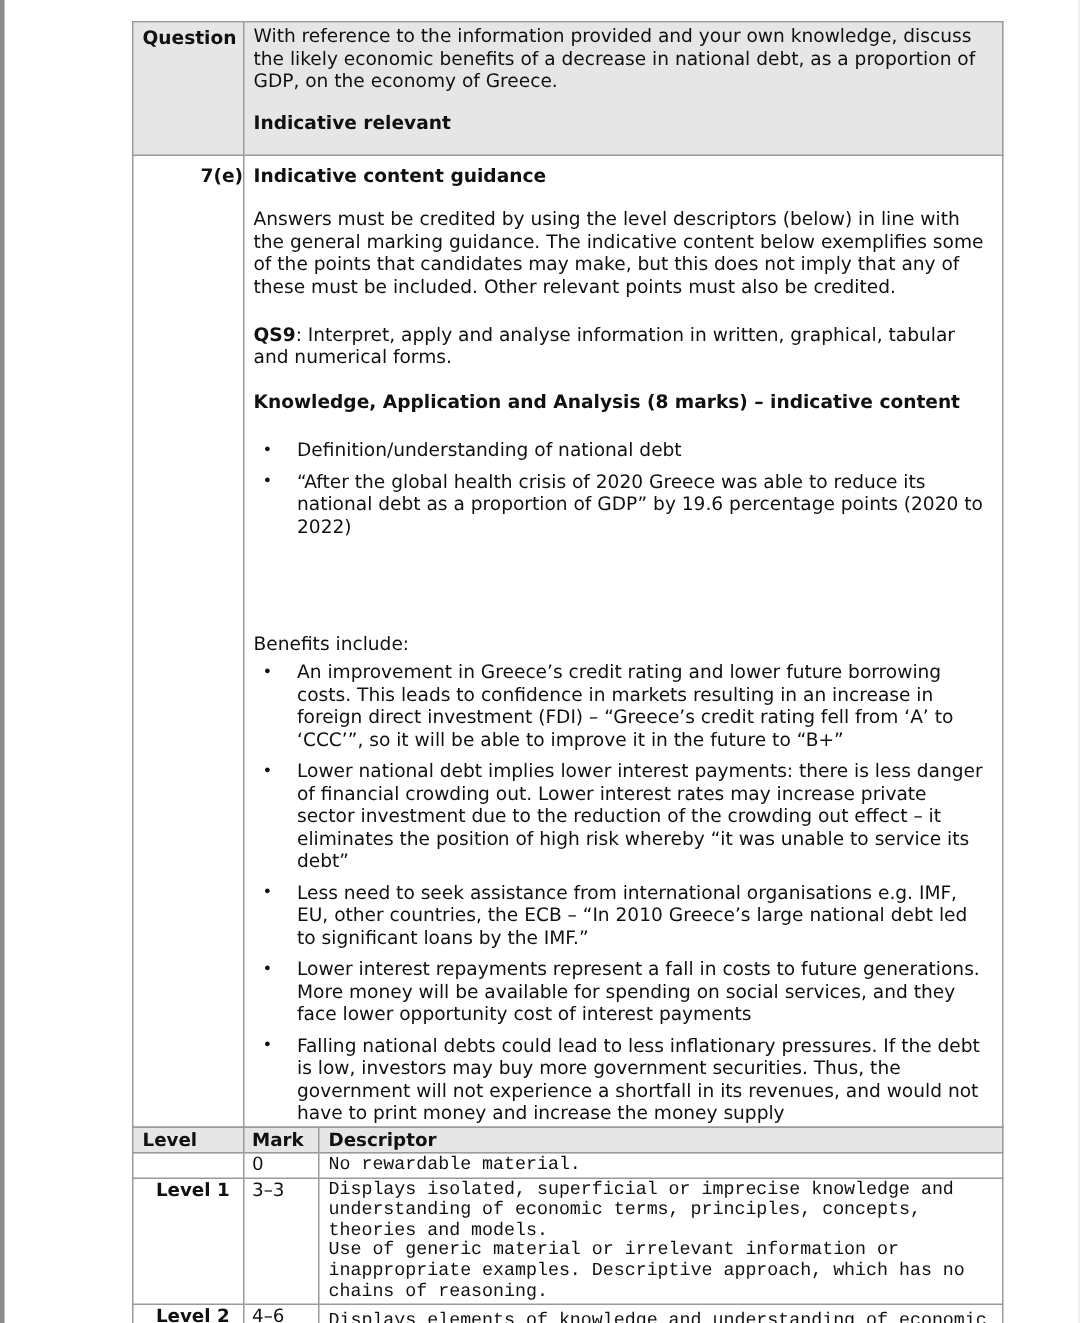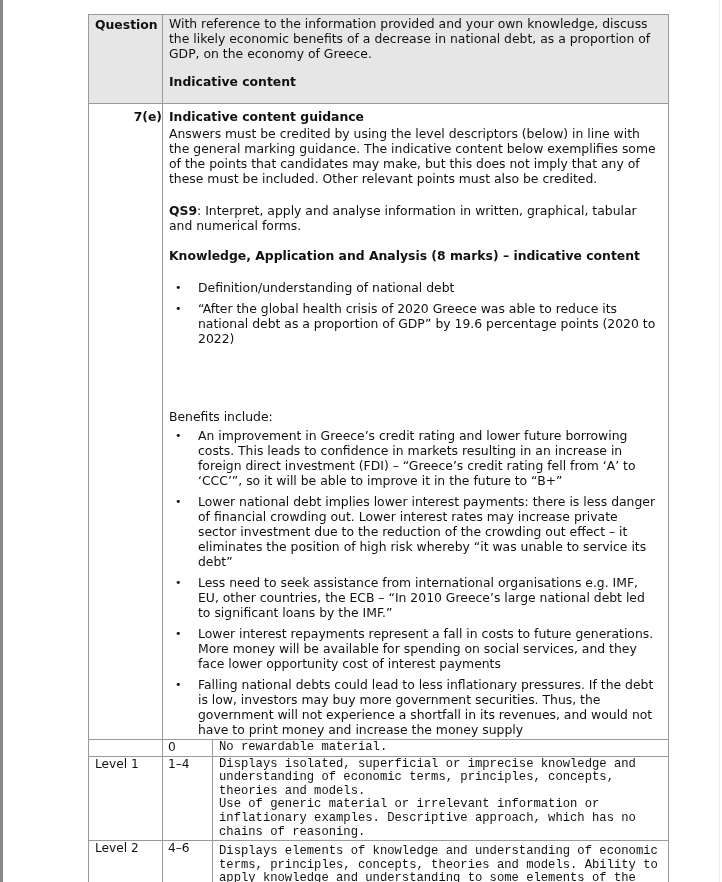--- a/index.html
+++ b/index.html
@@ -80,21 +80,21 @@
     }
     .q-row td { height: 86px; }
     
     .lv-col1 { width: 74px; }
     .lv-col2 { width: 50px; }
     .lv-col3 { width: 456px; }
     .lv td { font-size: 12.2px; line-height: 13.6px; }
     .lv .hdr td { padding: 2px 0 0 6px; font-weight: bold; height: 14px; }
     .lv .mark { padding: 1px 0 0 5px; }
     .lv .desc { padding: 1px 6px 1px 6px; font-family: Liberation Mono, monospace; }
-    .lv .lvl { padding: 1px 0 0 6px; font-weight: normal; }
+    .lv .lvl { padding: 1px 0 0 6px; font-weight: bold; text-align: center; }
     .l2 .desc { padding-top: 4px; }
     .clip { height: 60px; overflow: hidden; }
   </style>
 </head>
 <body>
 
 <div class="page-edge-left"></div>
 <div class="page-edge-right"></div>
 
 <div class="sheet">
@@ -102,28 +102,28 @@
     <colgroup>
         <col class="col1">
         <col class="col2">
       </colgroup>
     <tbody>
         <tr class="q-row">
       <td class="grey lbl">Question</td>
       <td class="grey body-cell">
         <p>With reference to the information provided and your own knowledge, discuss the likely economic benefits of a decrease in national debt, as a proportion of GDP, on the economy of Greece.</p>
         <div class="gap13"></div>
-        <p class="b">Indicative content</p>
+        <p class="b">Indicative relevant</p>
       </td>
     </tr>
     <tr>
       <td class="lbl" style="padding-top:5px;text-align:right;">7(e)</td>
       <td class="body-cell" style="padding-top:5px; padding-bottom:2px;">
         <p class="b">Indicative content guidance</p>
-        <p style="margin-top:2px;">Answers must be credited by using the level descriptors (below) in line with the general marking guidance. The indicative content below exemplifies some of the points that candidates may make, but this does not imply that any of these must be included. Other relevant points must also be credited.</p>
+        <p style="margin-top:14px;">Answers must be credited by using the level descriptors (below) in line with the general marking guidance. The indicative content below exemplifies some of the points that candidates may make, but this does not imply that any of these must be included. Other relevant points must also be credited.</p>
         <div class="gap17"></div>
         <p><span class="b">QS9</span><span>: Interpret, apply and analyse information in written, graphical, tabular and numerical forms.</span></p>
         <div class="gap15"></div>
         <p class="b">Knowledge, Application and Analysis (8 marks) – indicative content</p>
         <div class="gap17"></div>
         <ul class="bul">
           <li><span class="dot">•</span><span>Definition/understanding of national debt</span></li>
           <li><span class="dot">•</span><span>“After the global health crisis of 2020 Greece was able to reduce its national debt as a proportion of GDP” by 19.6 percentage points (2020 to 2022)</span></li>
         </ul>
         <div class="gap12"></div>
@@ -140,33 +140,38 @@
   </tbody>
     </table>
 
   <table class="lv" style="margin-top:-1px;">
     <colgroup>
         <col class="lv-col1">
         <col class="lv-col2">
         <col class="lv-col3">
       </colgroup>
     <tbody>
+        <tr class="hdr grey">
+      <td class="grey">Level</td>
+      <td class="grey" style="padding-left:5px;">Mark</td>
+      <td class="grey">Descriptor</td>
+    </tr>
     <tr>
       <td class="lvl"></td>
       <td class="mark">0</td>
       <td class="desc">
             <p>No rewardable material.</p>
           </td>
     </tr>
     <tr>
       <td class="lvl">Level 1</td>
-      <td class="mark">1–4</td>
+      <td class="mark">3–3</td>
       <td class="desc">
         <p>Displays isolated, superficial or imprecise knowledge and understanding of economic terms, principles, concepts, theories and models.</p>
-        <p>Use of generic material or irrelevant information or inflationary examples. Descriptive approach, which has no chains of reasoning.</p>
+        <p>Use of generic material or irrelevant information or inappropriate examples. Descriptive approach, which has no chains of reasoning.</p>
       </td>
     </tr>
     <tr class="l2">
       <td class="lvl">Level 2</td>
       <td class="mark">4–6</td>
       <td class="desc">
         <div class="clip">
               <p>Displays elements of knowledge and understanding of economic terms, principles, concepts, theories and models. Ability to apply knowledge and understanding to some elements of the question. Some evidence and contextual references are evident in the answer. Chains of</p>
             </div>
       </td>

